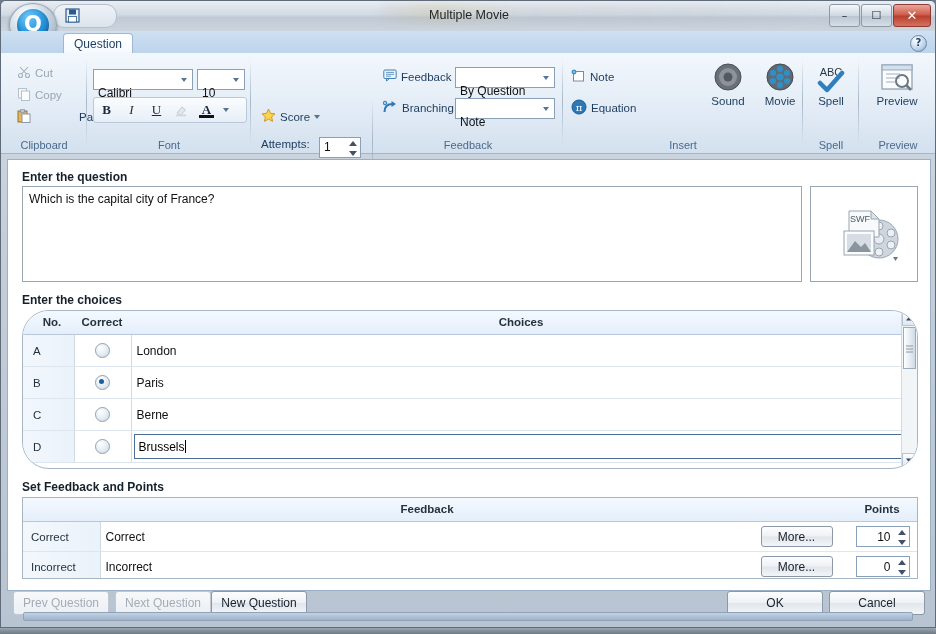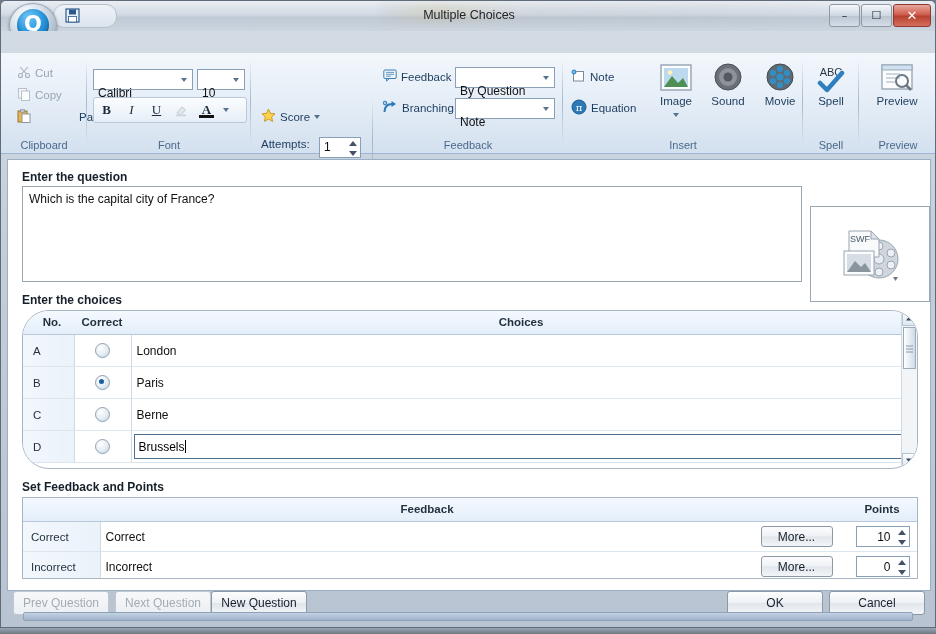--- a/index.html
+++ b/index.html
@@ -218,21 +218,21 @@
   }
 </style>
 </head>
 <body>
 
 <div class="window">
 
   <div class="titlebar">
     <div class="title-blur"></div>
     <div class="qat"></div>
-    <div class="title-text">Multiple Choices</div>
+    <div class="title-text">Multiple Movie</div>
 
     <div class="app-orb">
       <div class="inner">
         <div class="q">Q</div>
       </div>
     </div>
 
     <div class="save-icon">
       <svg width="15" height="15" viewBox="0 0 15 15">
         <rect x="1" y="1" width="13" height="13" fill="#e8eef5" stroke="#2a5b8c" stroke-width="1.2"></rect>
@@ -247,20 +247,24 @@
       </div>
       <div class="wc">
         <span class="gl">☐</span>
       </div>
       <div class="wc close">
         <span class="gl">✕</span>
       </div>
     </div>
   </div>
 
+  <div class="tabstrip">
+    <div class="tab">Question</div>
+    <div class="help-btn">?</div>
+  </div>
 
   <div class="ribbon">
 
     <div class="rgroup" style="left:0;width:86px;">
       <div class="smallitem disabled" style="left:16px;top:12px;">
         <span>
           <svg width="14" height="14" viewBox="0 0 14 14">
               <g stroke="#a6b1bd" fill="none" stroke-width="1.1">
                 <circle cx="3.5" cy="10.5" r="2"></circle>
                 <circle cx="10.5" cy="10.5" r="2"></circle>
@@ -394,32 +398,20 @@
       <div class="smallitem" style="left:8px;top:46px;">
         <span>
           <svg width="16" height="16" viewBox="0 0 16 16">
               <circle cx="8" cy="8" r="7" fill="#2d79b8" stroke="#1b5a90"></circle>
               <text x="8" y="12" font-size="10" fill="#fff" text-anchor="middle" font-family="DejaVu Serif, serif">π</text>
             </svg>
         </span>
         <span>Equation</span>
       </div>
 
-      <div class="bigbtn" style="left:88px;top:10px;width:50px;">
-        <span>
-          <svg width="34" height="30" viewBox="0 0 34 30">
-              <rect x="2" y="2" width="30" height="25" fill="#fafcfe" stroke="#9aa8b6" stroke-width="1.5"></rect>
-              <rect x="5" y="5" width="24" height="19" fill="#bcd9ee"></rect>
-              <path d="M5 24 L13 13 L19 20 L24 15 L29 24 Z" fill="#4e8f54"></path>
-              <circle cx="11" cy="9.5" r="2.2" fill="#fff4b8"></circle>
-            </svg>
-        </span>
-        <div>Image</div>
-        <span class="arrow-dn" style="display:inline-block;margin-top:2px;"></span>
-      </div>
 
       <div class="bigbtn" style="left:140px;top:10px;width:50px;">
         <span>
           <svg width="32" height="30" viewBox="0 0 32 30">
               <circle cx="16" cy="14" r="13" fill="#6b7078" stroke="#4a4f57"></circle>
               <circle cx="16" cy="14" r="9" fill="#8d939b"></circle>
               <circle cx="16" cy="14" r="4.5" fill="#54595f"></circle>
             </svg>
         </span>
         <div>Sound</div>
@@ -479,21 +471,21 @@
   </div>
 
   <div class="panel">
 
     <div class="sec-label" style="left:14px;top:10px;">Enter the question</div>
 
     <div class="qbox" style="left:14px;top:26px;width:780px;height:96px;">
       <span>Which is the capital city of France?</span>
     </div>
 
-    <div class="mediabox" style="left:802px;top:26px;width:120px;height:96px;margin-top:20px;">
+    <div class="mediabox" style="left:802px;top:26px;width:108px;height:96px;">
       <svg width="108" height="96" viewBox="0 0 108 96">
         <circle cx="68" cy="52" r="19" fill="#cfd6dd" stroke="#9aa5b0"></circle>
         <circle cx="68" cy="52" r="5" fill="#e9edf1" stroke="#9aa5b0"></circle>
         <circle cx="68" cy="39" r="4" fill="#eef1f4" stroke="#9aa5b0"></circle>
         <circle cx="68" cy="65" r="4" fill="#eef1f4" stroke="#9aa5b0"></circle>
         <circle cx="56" cy="46" r="4" fill="#eef1f4" stroke="#9aa5b0"></circle>
         <circle cx="80" cy="46" r="4" fill="#eef1f4" stroke="#9aa5b0"></circle>
         <circle cx="56" cy="58" r="4" fill="#eef1f4" stroke="#9aa5b0"></circle>
         <circle cx="80" cy="58" r="4" fill="#eef1f4" stroke="#9aa5b0"></circle>
         <path d="M38 24 h22 l8 8 v18 h-30 z" fill="#f7f9fb" stroke="#9aa5b0"></path>

